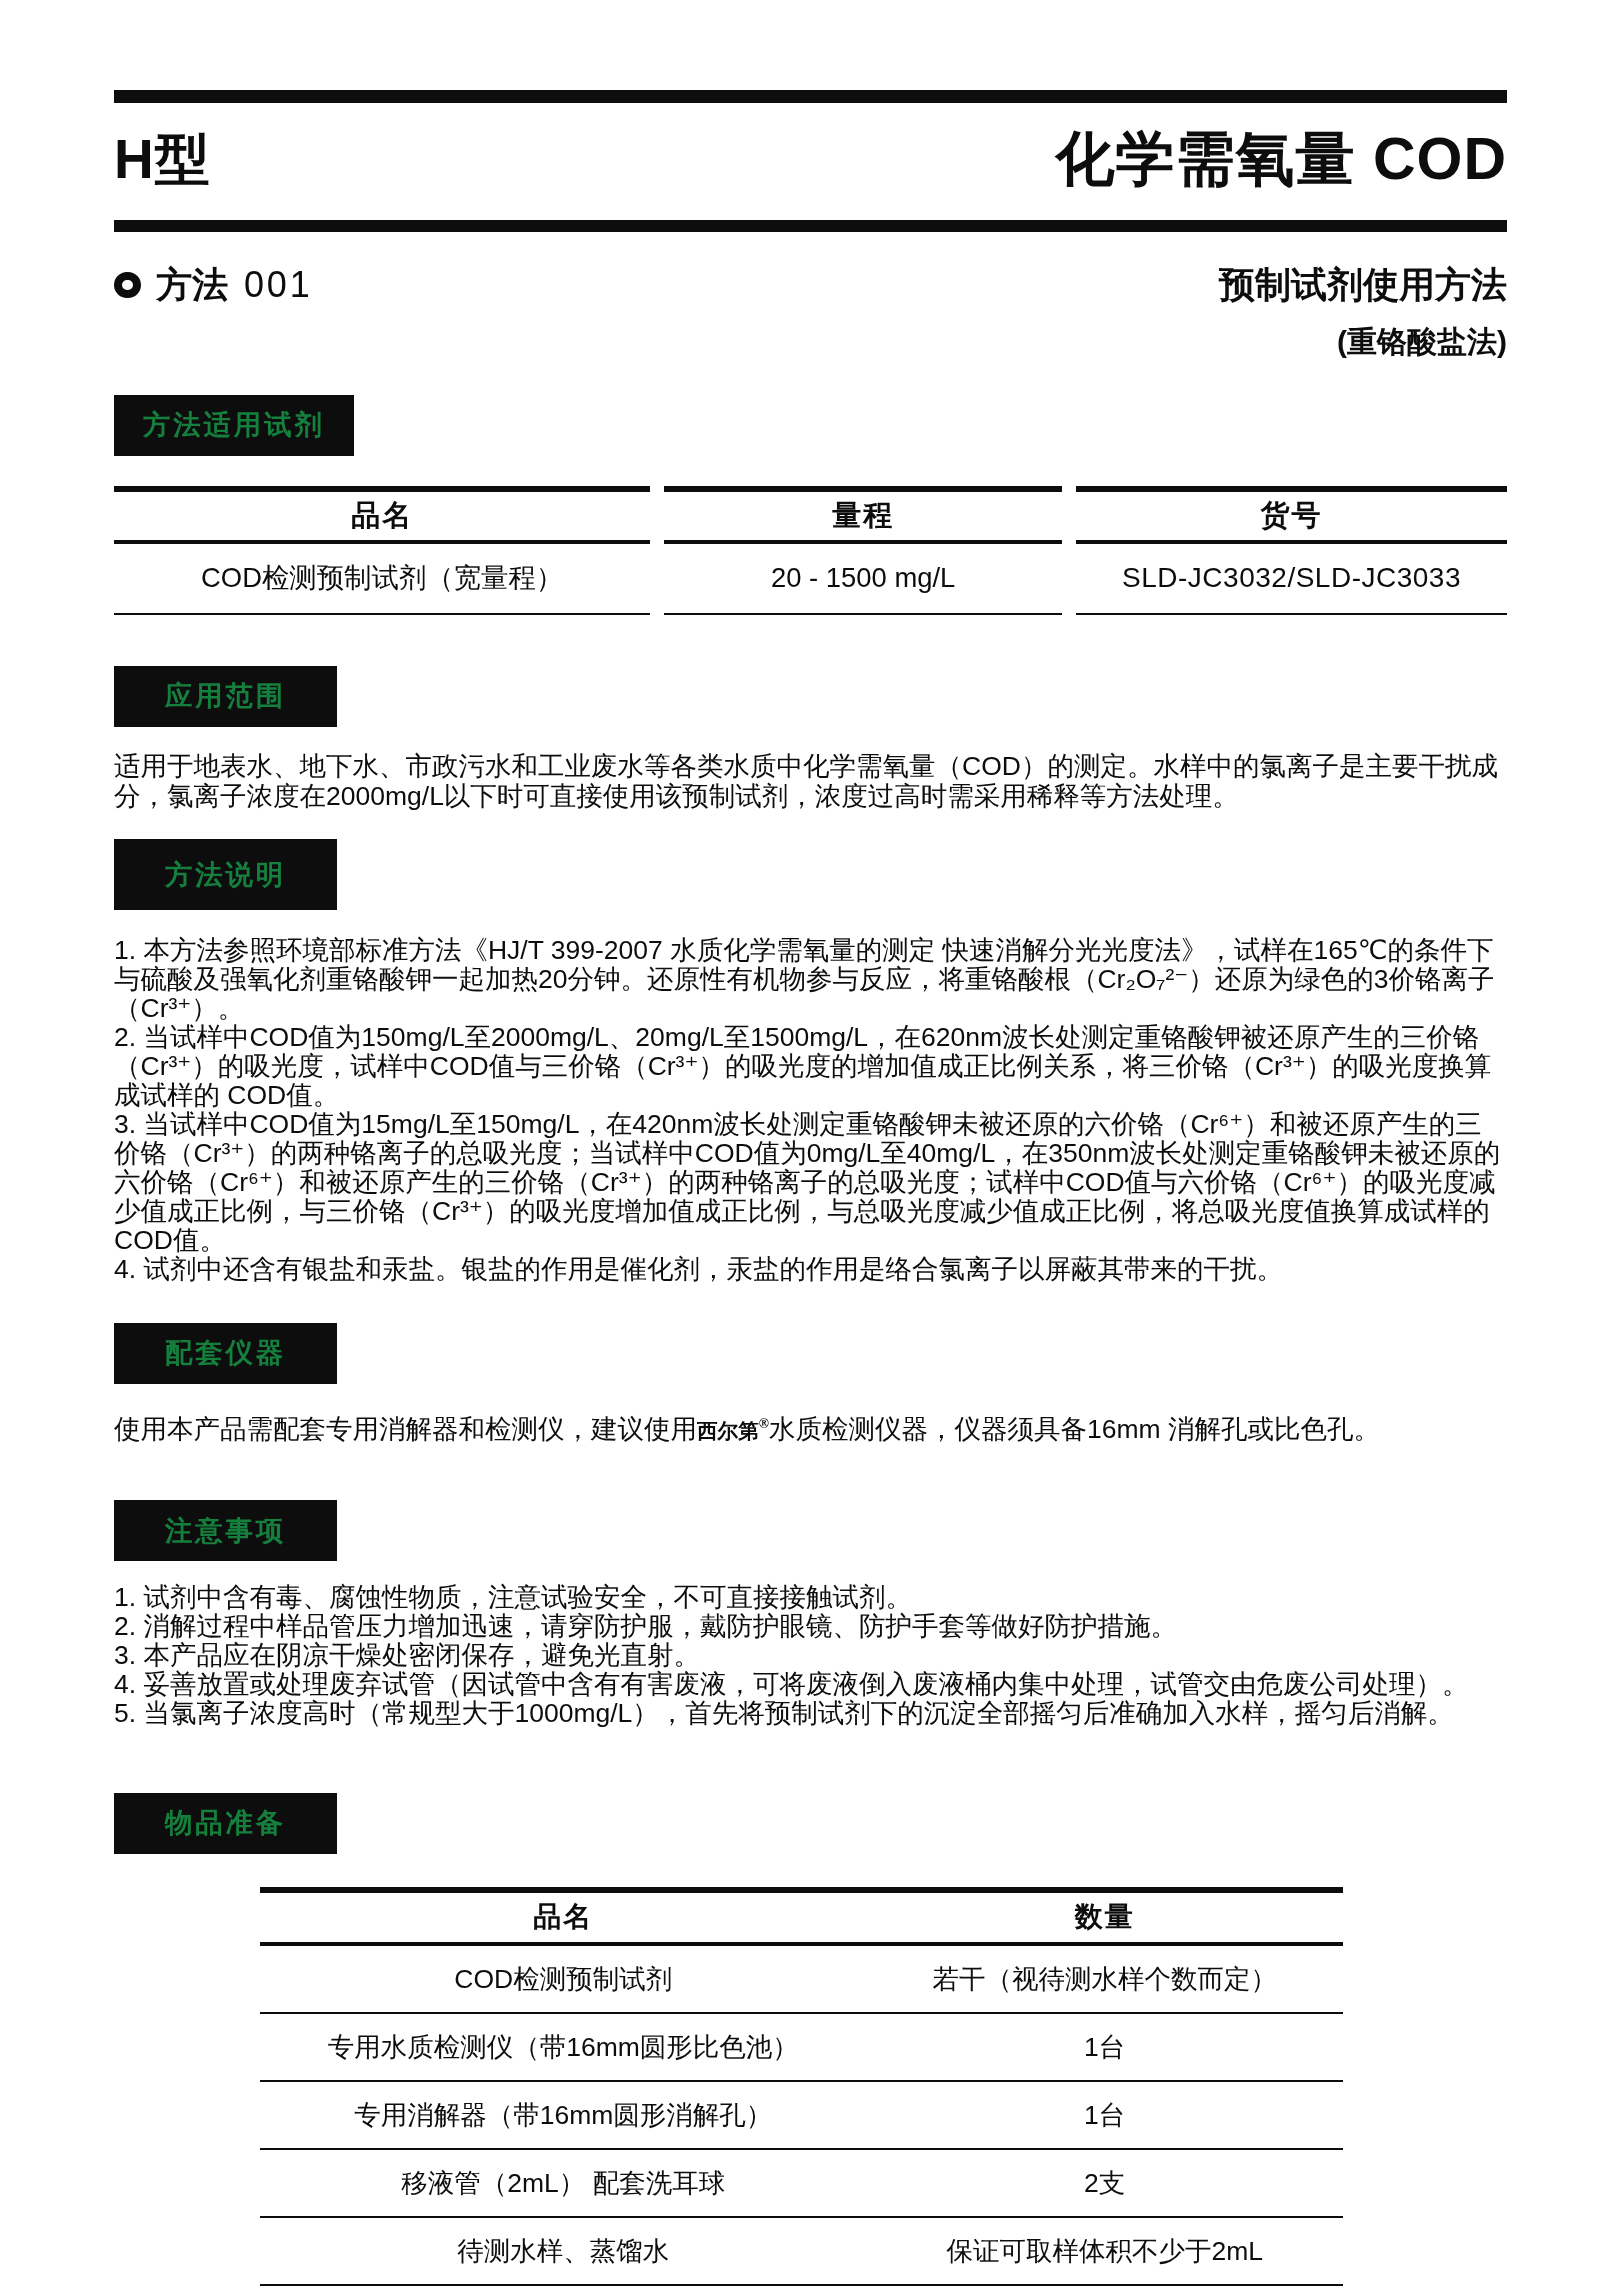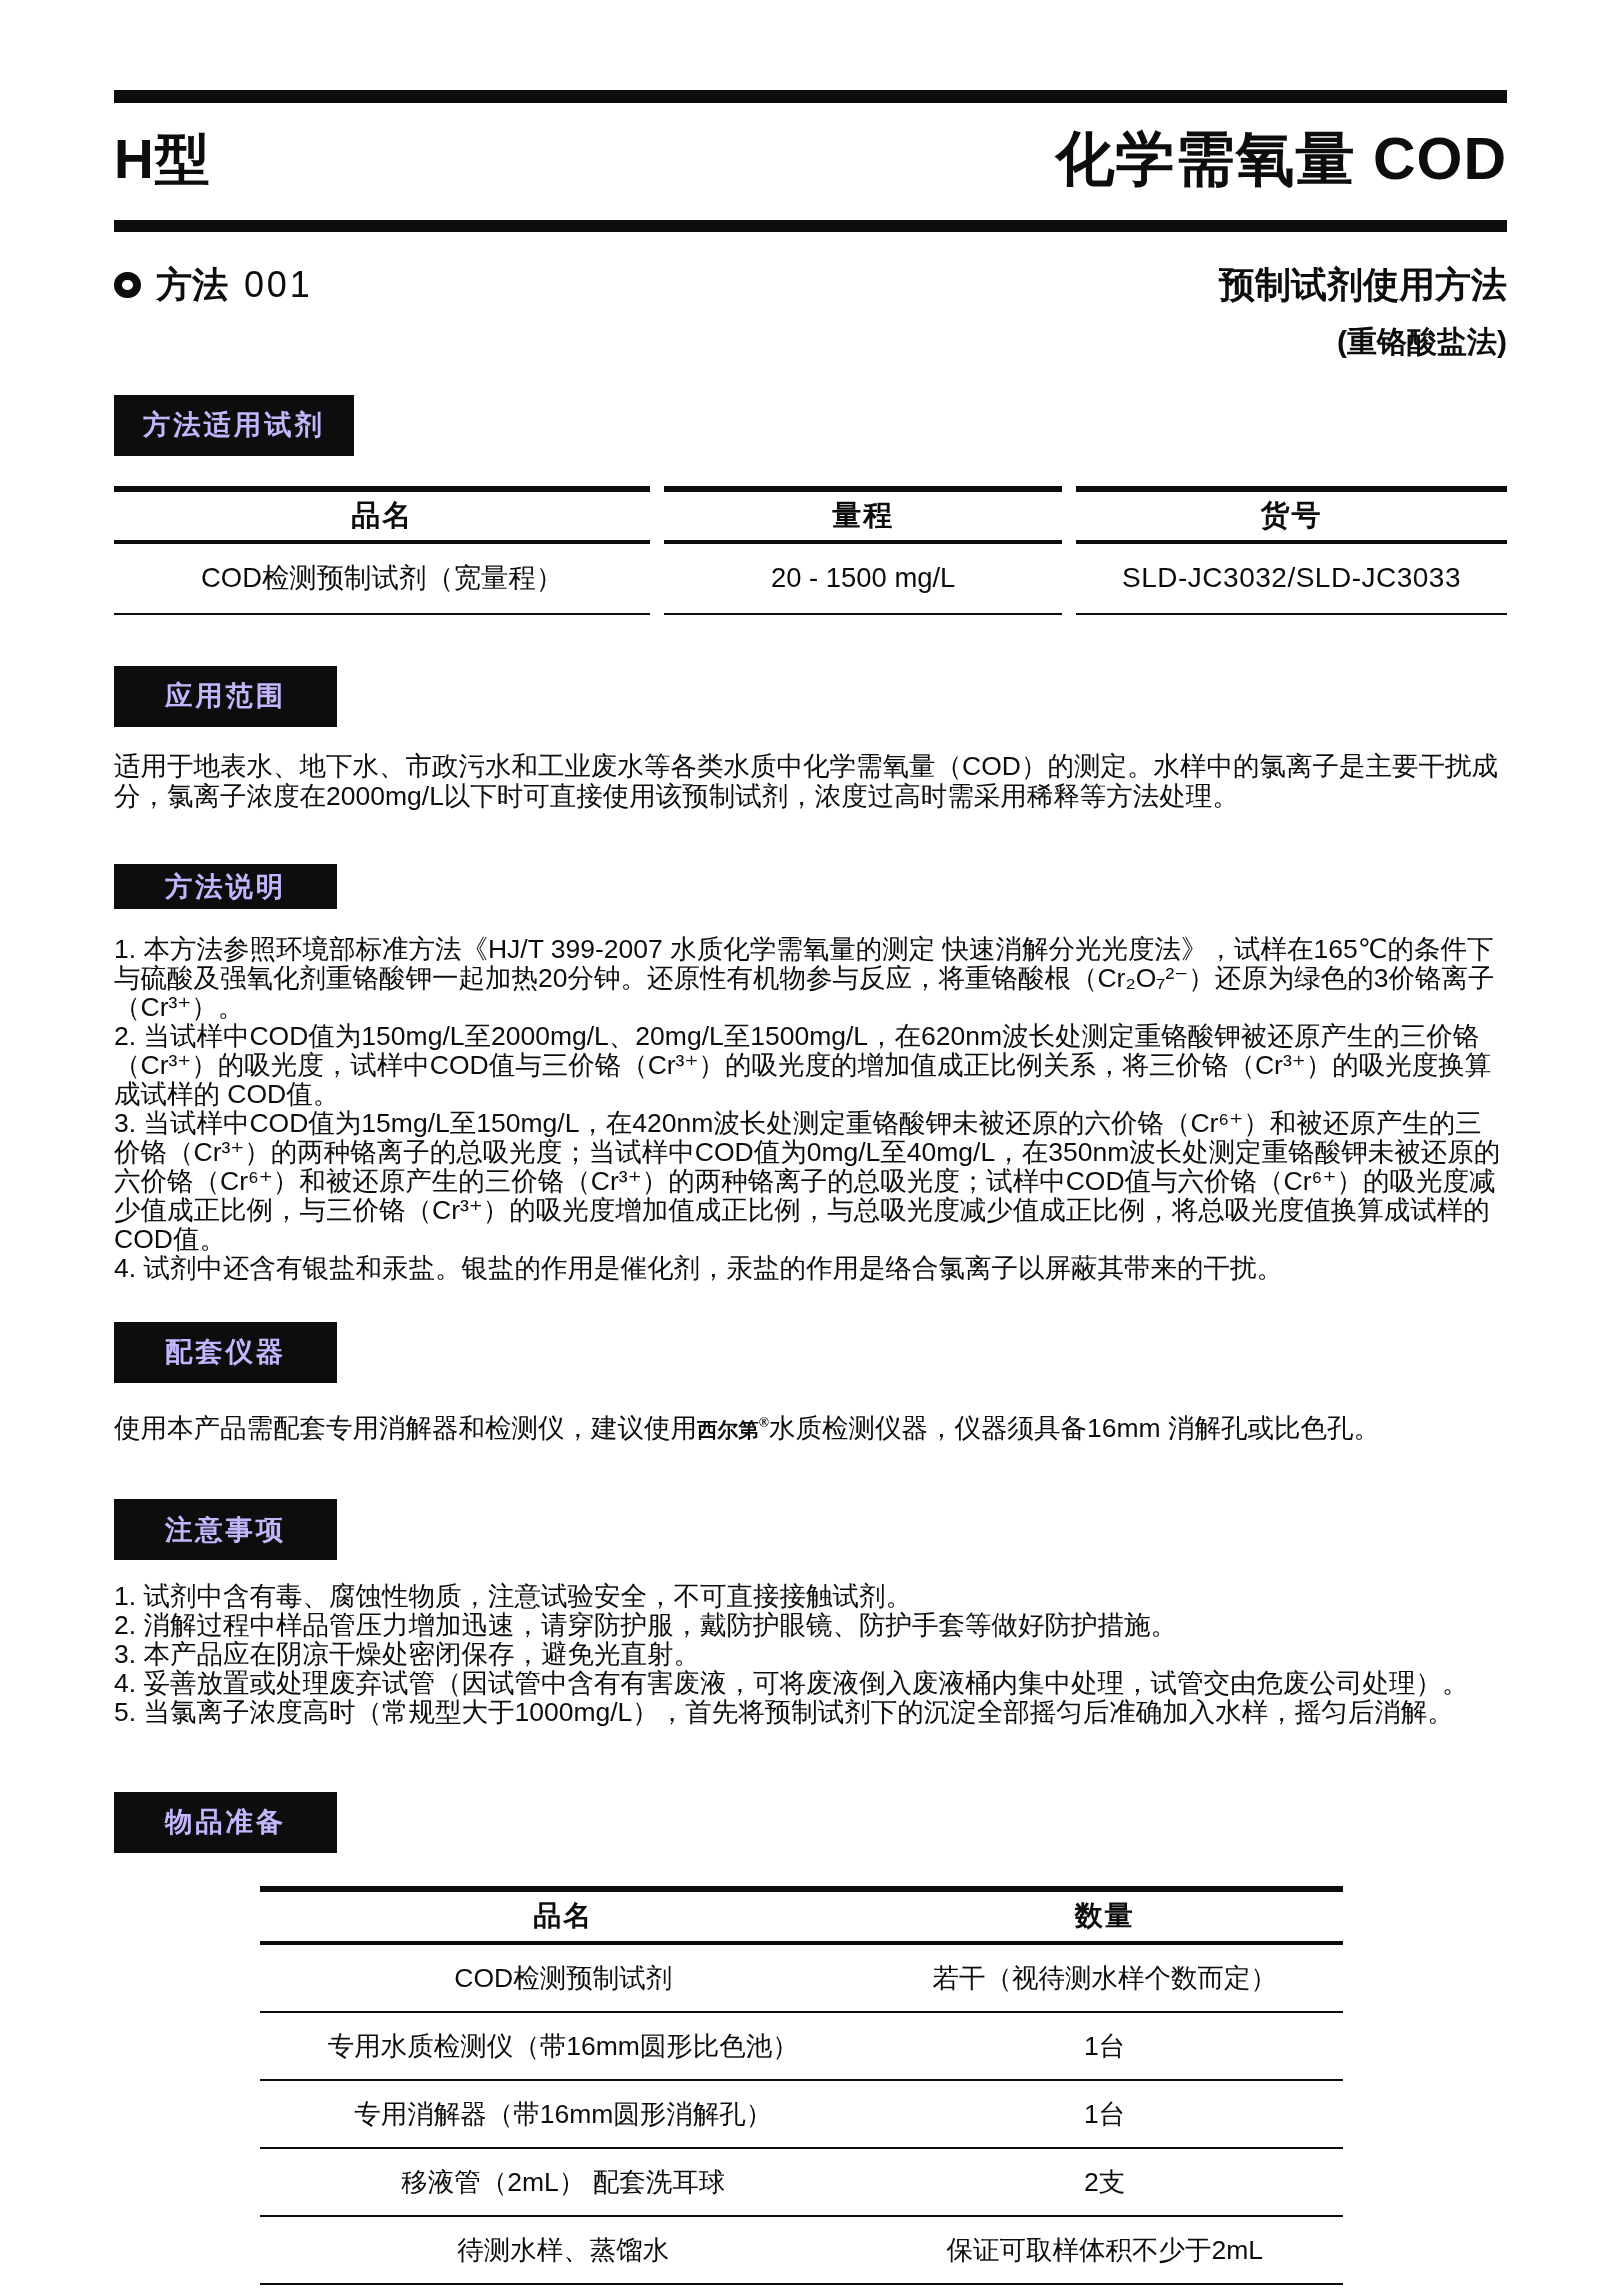--- a/index.html
+++ b/index.html
@@ -34,29 +34,29 @@
   .method-bullet {
     width: 26.5px; height: 26.5px; border-radius: 50%;
     border: 8.8px solid var(--ink); background: #fff;
   }
   .method-word { font-size: 36px; font-weight: bold; }
   .method-num { font-size: 36px; font-weight: 500; letter-spacing: 2.9px; }
   .h-subtitle { font-size: 36px; font-weight: bold; }
   .subtitle2-row { margin-top: 12px; text-align: right; font-size: 30px; font-weight: bold; }
 
   .section-label {
-    background: var(--ink); color: #c4b5fd;
+    background: var(--ink); color: #15803d;
     height: 61px; min-width: 223px; width: fit-content;
     padding: 0 29px;
     display: flex; align-items: center; justify-content: center;
     font-size: 27.4px; font-weight: bold; letter-spacing: 2.9px;
   }
   .lbl-reagents { margin-top: 32px; }
   .lbl-scope { margin-top: 51px; }
-  .lbl-method { margin-top: 53px; height: 45px; }
+  .lbl-method { margin-top: 28px; height: 71px; }
   .lbl-instr { margin-top: 39px; }
   .lbl-notes { margin-top: 54px; }
   .lbl-prep { margin-top: 65px; }
 
   
   .t1 { margin-top: 30px; display: flex; gap: 13.7px; }
   .t1col { border-top: 6.9px solid var(--ink); }
   .t1col.c1 { flex: 0 0 38.5%; }
   .t1col.c2 { flex: 0 0 28.6%; }
   .t1col.c3 { flex: 1 1 auto; }

